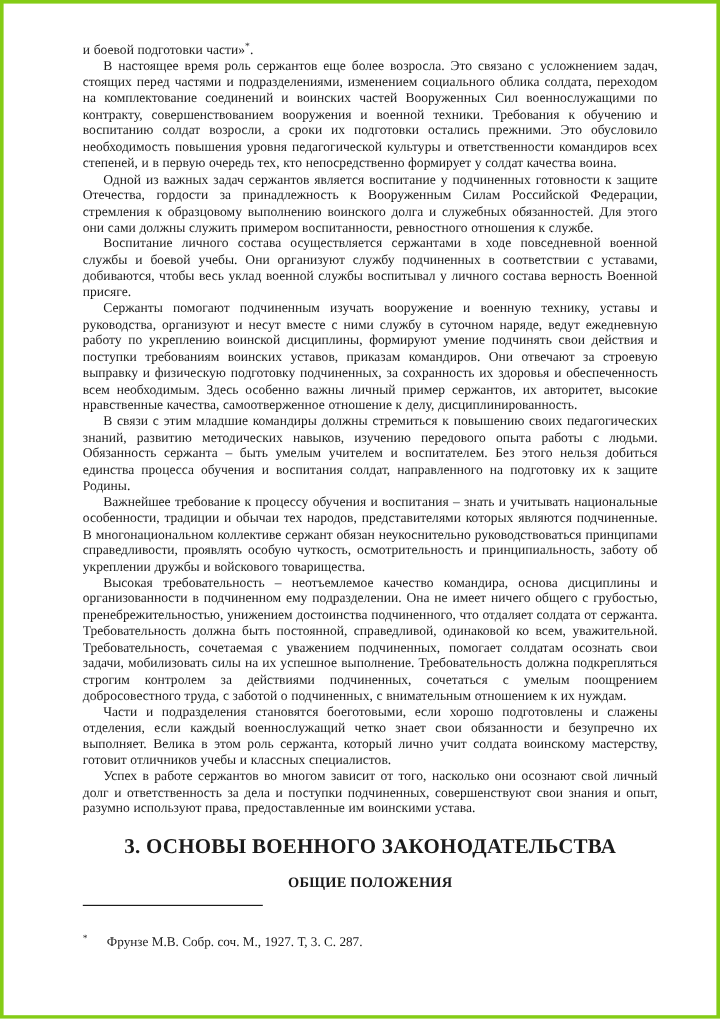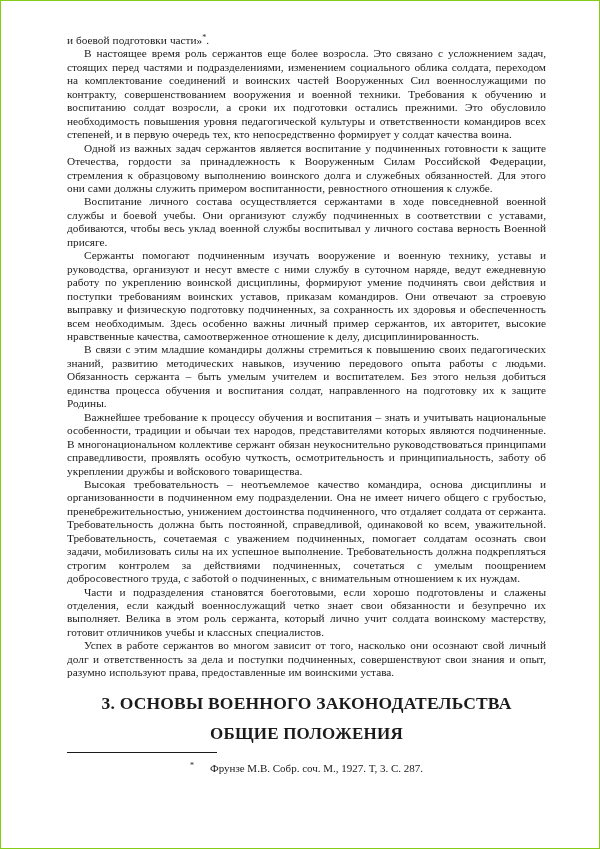--- a/index.html
+++ b/index.html
@@ -5,21 +5,21 @@
   html, body {
     margin: 0;
     padding: 0;
     background: #ffffff;
   }
   .page {
     position: relative;
     width: 600px;
     height: 849px;
     background: #ffffff;
-    border: 1px solid #84cc16;
+    border: 3px solid #84cc16;
     box-sizing: border-box;
     font-family: "Liberation Serif", "DejaVu Serif", serif;
     color: #1b1b1b;
     overflow: hidden;
   }
   .text-block {
     position: absolute;
     left: 66px;
     top: 33px;
     width: 479px;
@@ -43,39 +43,39 @@
   h1.section-heading {
     margin: 13px 0 0 0;
     font-size: 17.5px;
     line-height: 21px;
     font-weight: bold;
     text-align: center;
     letter-spacing: 0.2px;
   }
   h2.sub-heading {
     margin: 12px 0 9px 0;
-    font-size: 17px;
+    font-size: 12px;
     line-height: 15px;
     font-weight: bold;
     text-align: center;
     letter-spacing: 0.2px;
   }
   .footnote-area {
     margin-top: 11px;
   }
   .footnote-rule {
     width: 150px;
     border-top: 1.2px solid #1b1b1b;
     height: 0;
   }
   p.footnote-text {
-    margin: 8px 0 0 0;
+    margin: 23px 0 0 0;
     font-size: 11px;
     line-height: 14px;
-    text-align: center;
+    text-align: left;
   }
   p.footnote-text sup.fn-mark {
     margin-right: 16px;
   }
 </style>
 </head>
 <body>
 
 <div class="page">
   <div class="text-block">

